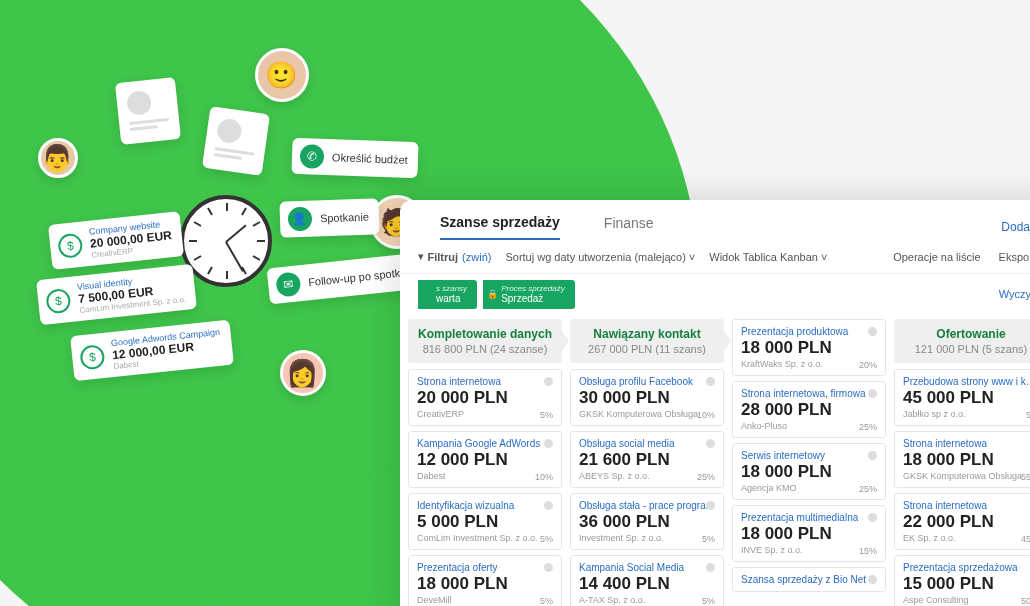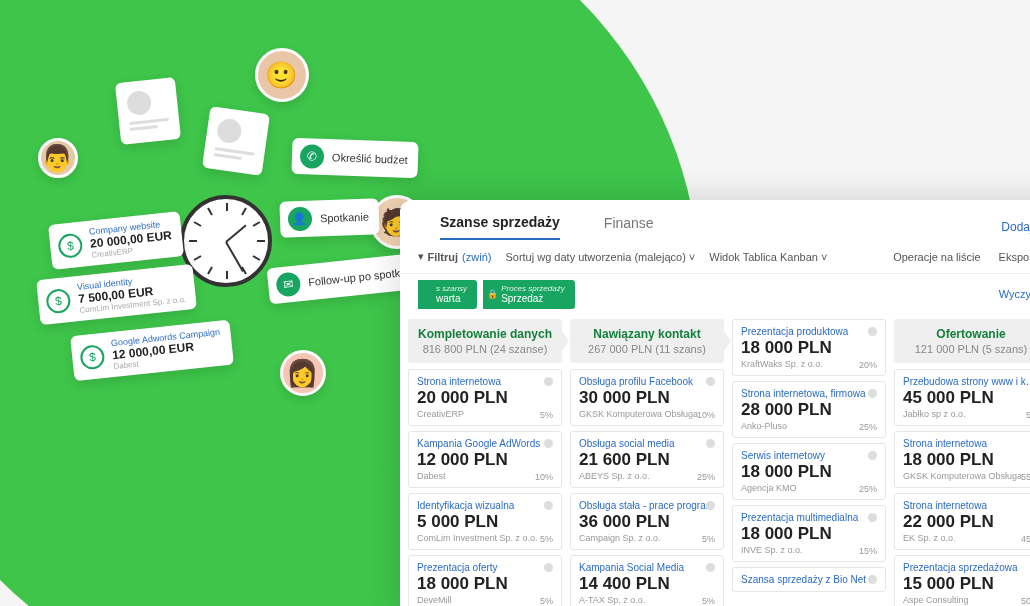--- a/index.html
+++ b/index.html
@@ -272,21 +272,21 @@
           <div class="dot"></div>
           <div class="nm">Obsługa social media</div>
           <div class="amt">21 600 PLN</div>
           <div class="co">ABEYS Sp. z o.o.</div>
           <div class="pct">25%</div>
         </div>
         <div class="deal">
           <div class="dot"></div>
           <div class="nm">Obsługa stała - prace progra...</div>
           <div class="amt">36 000 PLN</div>
-          <div class="co">Campaign Sp. z o.o.</div>
+          <div class="co">Investment Sp. z o.o.</div>
           <div class="pct">5%</div>
         </div>
         <div class="deal">
           <div class="dot"></div>
           <div class="nm">Kampania Social Media</div>
           <div class="amt">14 400 PLN</div>
           <div class="co">A-TAX Sp. z o.o.</div>
           <div class="pct">5%</div>
         </div>
         <div class="deal">

